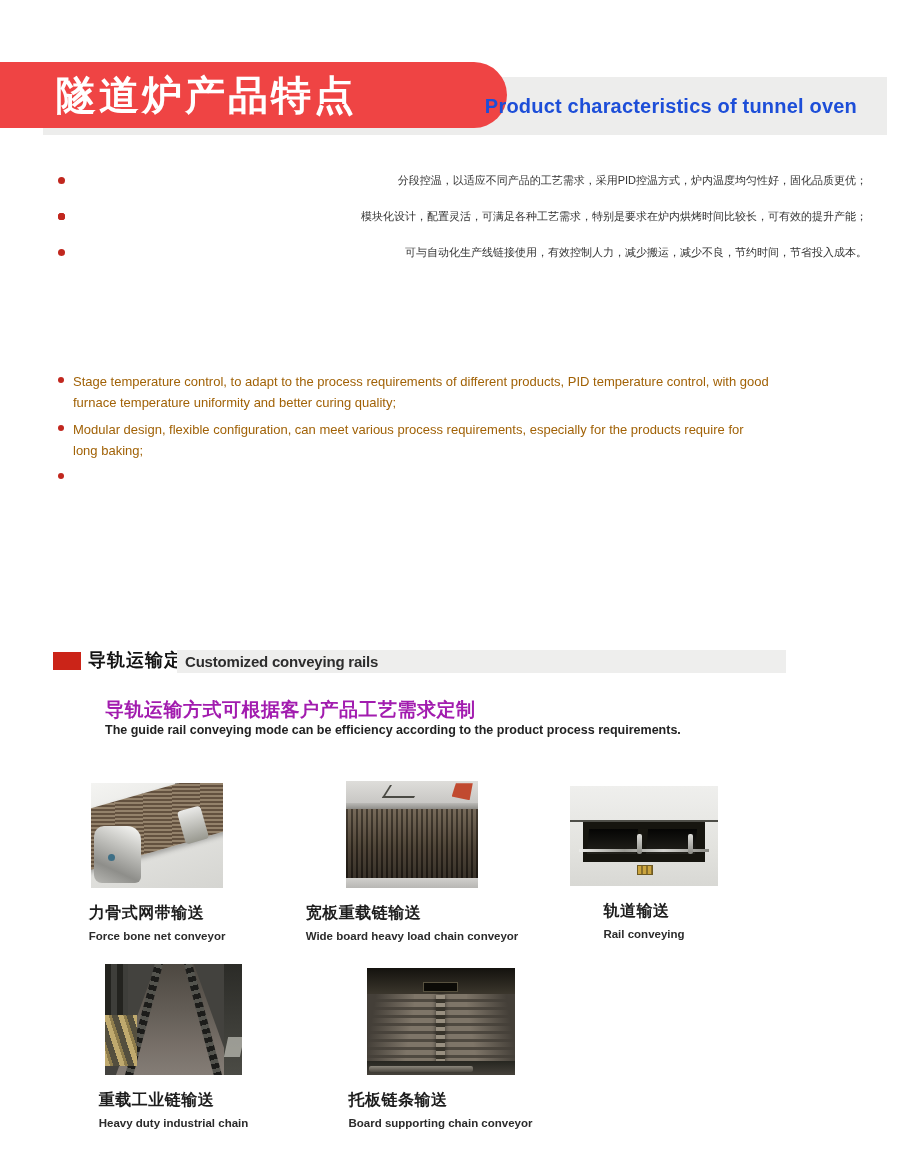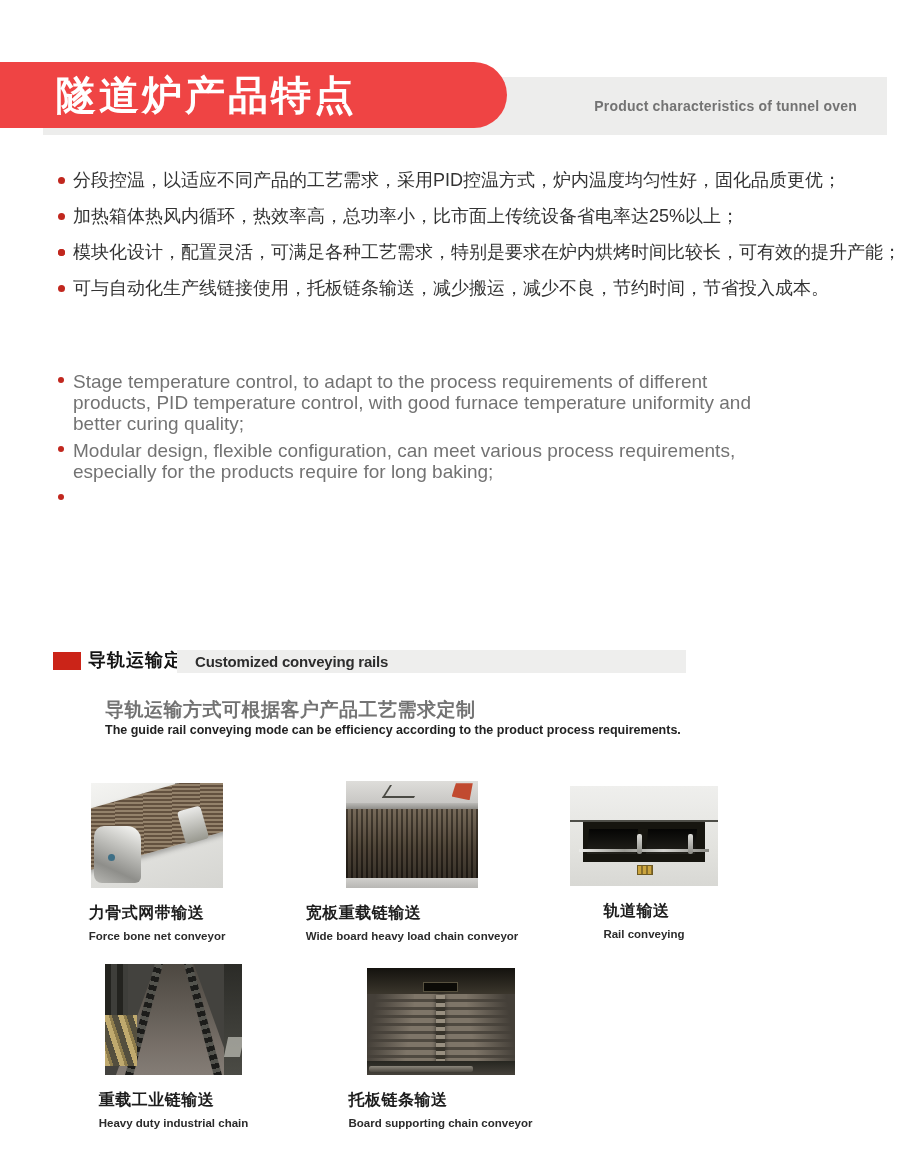--- a/index.html
+++ b/index.html
@@ -6,40 +6,40 @@
   html,body { background:#ffffff; }
   body { font-family:"Liberation Sans","DejaVu Sans",sans-serif; }
   .page { position:relative; width:900px; height:1161px; background:#ffffff; overflow:hidden; margin:0 auto; }
 
   
   .hdr-gray { position:absolute; left:43px; top:77px; width:844px; height:58px; background:#ededec; }
   .hdr-red  { position:absolute; left:0; top:62px; width:507px; height:66px; background:#ef4444;
               border-radius:0 34px 34px 0; display:flex; align-items:center; padding-left:56px; }
   .hdr-title { font-size:40px; font-weight:bold; color:#ffffff; letter-spacing:3px; white-space:nowrap; }
   .hdr-en { position:absolute; left:507px; top:77px; width:350px; height:58px; display:flex; align-items:center;
-            justify-content:flex-end; font-size:14px; font-weight:bold; color:#737373; letter-spacing:.2px; white-space:nowrap; }
+            justify-content:flex-end; font-size:20px; font-weight:bold; color:#1d4ed8; letter-spacing:.2px; white-space:nowrap; }
 
   
   ul { list-style:none; }
   .cn-list { position:absolute; left:57px; top:172px; width:810px; }
-  .cn-list li { position:relative; padding-left:16px; font-size:18px; line-height:17px; color:#333333;
-                margin-bottom:19px; white-space:nowrap; }
+  .cn-list li { position:relative; padding-left:16px; font-size:11px; line-height:17px; color:#333333;
+                margin-bottom:19px; white-space:nowrap;text-align:right; }
   .en-list { position:absolute; left:57px; top:371px; width:712px; }
-  .en-list li { position:relative; padding-left:16px; font-size:19px; line-height:21px; color:#737373;
+  .en-list li { position:relative; padding-left:16px; font-size:13px; line-height:21px; color:#a16207;
                 margin-bottom:6px; }
   .dot { position:absolute; left:1px; top:5px; width:7px; height:7px; border-radius:50%; background:#c1271e; }
   .en-list .dot { top:6px; width:6px; height:6px; }
 
   
   .sec-chip { position:absolute; left:53px; top:652px; width:28px; height:18px; background:#cb2418; }
   .sec-cn   { position:absolute; left:88px; top:648px; font-size:18px; font-weight:bold; color:#141414; letter-spacing:1px; white-space:nowrap; }
-  .sec-bar  { position:absolute; left:177px; top:650px; width:509px; height:23px; background:#eeeeed;
-              display:flex; align-items:center; padding-left:18px; }
+  .sec-bar  { position:absolute; left:177px; top:650px; width:609px; height:23px; background:#eeeeed;
+              display:flex; align-items:center; padding-left:8px; }
   .sec-bar span { font-size:15px; font-weight:bold; color:#2d2d2d; letter-spacing:-.2px; white-space:nowrap; }
-  .sub-cn { position:absolute; left:105px; top:697px; font-size:19px; font-weight:bold; color:#737373; letter-spacing:.5px; white-space:nowrap; }
+  .sub-cn { position:absolute; left:105px; top:697px; font-size:19px; font-weight:bold; color:#a21caf; letter-spacing:.5px; white-space:nowrap; }
   .sub-en { position:absolute; left:105px; top:723px; font-size:12.5px; font-weight:bold; color:#222222; white-space:nowrap; }
 
   
   .fig { position:absolute; display:flex; flex-direction:column; align-items:center; }
   .img { position:relative; overflow:hidden; }
   .cap-cn { margin-top:15px; font-size:16px; font-weight:bold; color:#1d1d1d; letter-spacing:.5px; white-space:nowrap; }
   .cap-en { margin-top:6px; font-size:11.5px; font-weight:bold; color:#2b2b2b; white-space:nowrap; }
   .fig1 { left:105px; top:783px; width:104px; } .fig1 .img { width:132px; height:105px; }
   .fig2 { left:346px; top:781px; width:132px; } .fig2 .img { width:132px; height:107px; }
   .fig3 { left:570px; top:786px; width:148px; } .fig3 .img { width:148px; height:100px; }
@@ -112,24 +112,24 @@
 <div class="page">
 
   <div class="hdr-gray"></div>
   <div class="hdr-red">
     <span class="hdr-title">隧道炉产品特点</span>
   </div>
   <div class="hdr-en">Product characteristics of tunnel oven</div>
 
   <ul class="cn-list">
     <li><span class="dot"></span><span>分段控温，以适应不同产品的工艺需求，采用PID控温方式，炉内温度均匀性好，固化品质更优；</span></li>
-    <li><span class="dot"></span><span>加热箱体热风内循环，热效率高，总功率小，比市面上传统设备省电率达25%以上；</span></li>
+    <li><span class="dot"></span></li>
     <li><span class="dot"></span></li>
     <li><span class="dot"></span><span>模块化设计，配置灵活，可满足各种工艺需求，特别是要求在炉内烘烤时间比较长，可有效的提升产能；</span></li>
-    <li><span class="dot"></span><span>可与自动化生产线链接使用，托板链条输送，减少搬运，减少不良，节约时间，节省投入成本。</span></li>
+    <li><span class="dot"></span><span>可与自动化生产线链接使用，有效控制人力，减少搬运，减少不良，节约时间，节省投入成本。</span></li>
   </ul>
 
   <ul class="en-list">
     <li><span class="dot"></span><span>Stage temperature control, to adapt to the process requirements of different products, PID temperature control, with good furnace temperature uniformity and better curing quality;</span></li>
     <li><span class="dot"></span><span>Modular design, flexible configuration, can meet various process requirements, especially for the products require for long baking;</span></li>
     <li><span class="dot"></span></li>
   </ul>
 
   <div class="sec-chip"></div>
   <div class="sec-cn">导轨运输定制</div>

